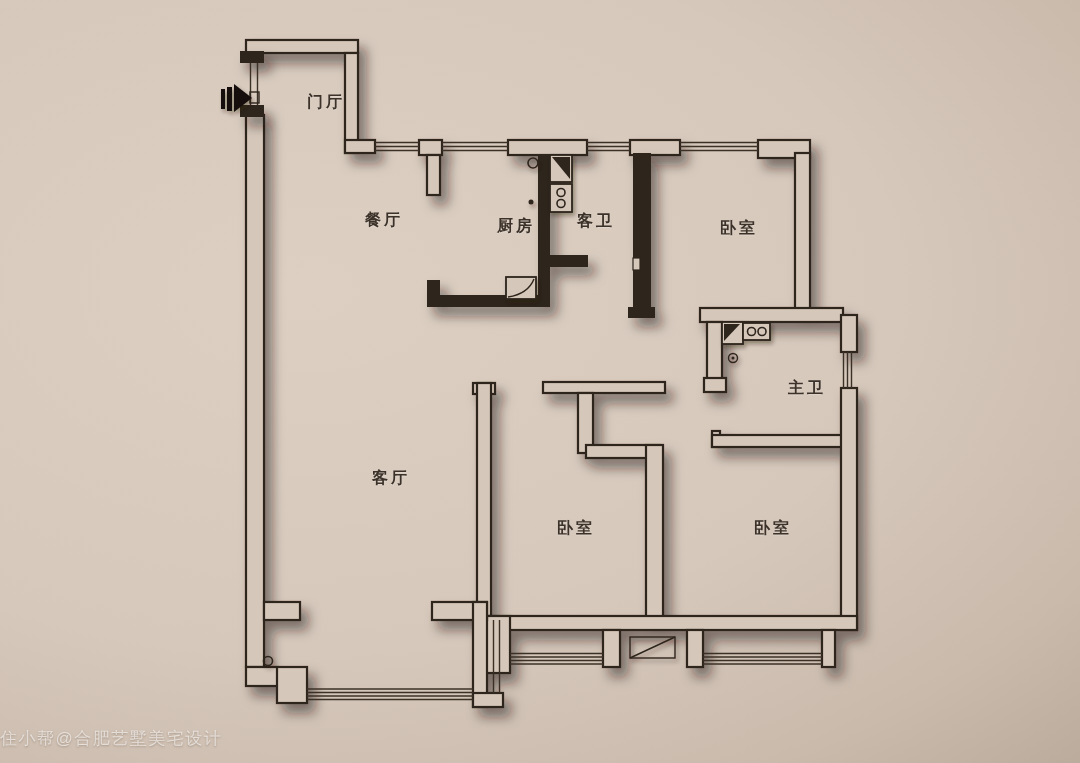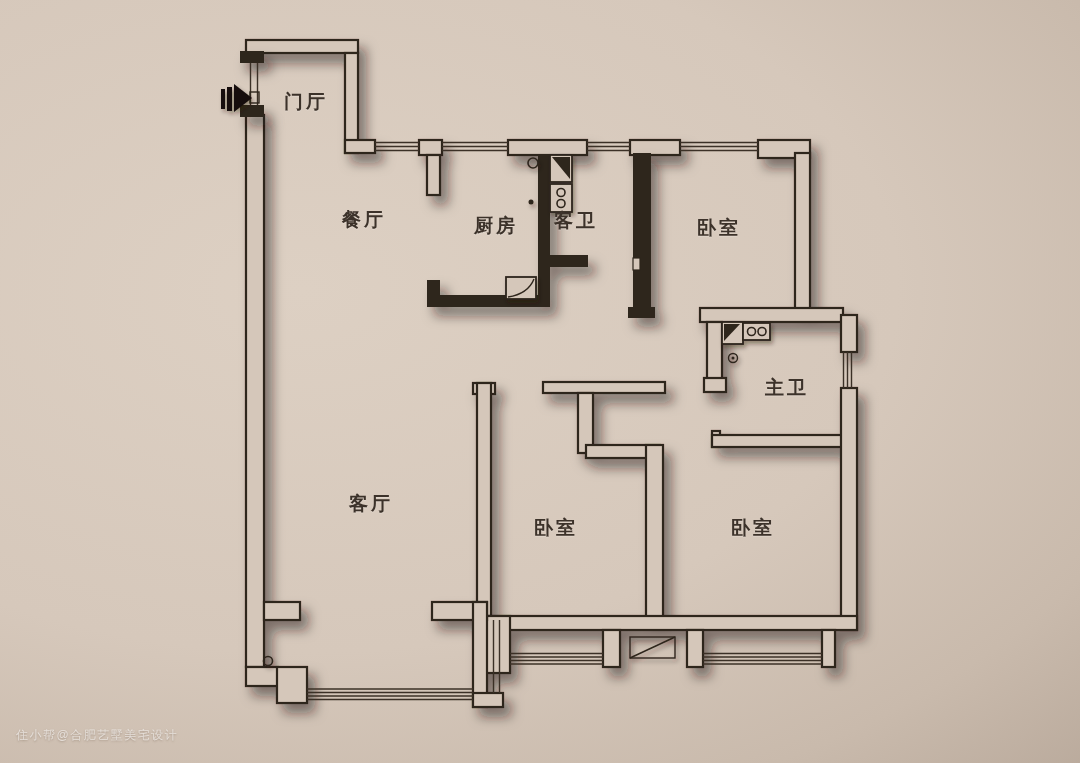--- a/index.html
+++ b/index.html
@@ -9,31 +9,32 @@
     overflow:hidden;
     font-family:"Liberation Sans", sans-serif;
     background:
       radial-gradient(145% 125% at 28% 38%,
         #ddd0c3 0%, #d6c8bb 38%, #c9baac 58%, #b2a294 78%, #94857a 100%);
   }
   .plan-svg{position:absolute;left:0;top:0;}
   .room-label{
     position:absolute;
     transform:translate(-50%,-50%);
-    font-size:19px;
+    font-size:16px;
     font-weight:600;
     letter-spacing:3px;
     color:#3c322a;
     white-space:nowrap;
     text-shadow:0 1px 1px rgba(255,255,255,0.25);
+    margin-left:20px;
   }
   .watermark{
     position:absolute;
-    left:16px;top:727px;
-    font-size:12px;
+    left:0;top:727px;
+    font-size:17px;
     letter-spacing:1.5px;
     color:rgba(255,255,255,0.58);
     text-shadow:0 1px 2px rgba(120,100,85,0.45);
     white-space:nowrap;
   }
 </style>
 </head>
 <body>
 
 <div class="stage">
@@ -213,18 +214,18 @@
       </g>
     </g>
   </svg>
 
   <div class="room-label" style="left:306px;top:102px">门厅</div>
   <div class="room-label" style="left:364px;top:220px">餐厅</div>
   <div class="room-label" style="left:496px;top:226px">厨房</div>
   <div class="room-label" style="left:576px;top:221px">客卫</div>
   <div class="room-label" style="left:719px;top:228px">卧室</div>
   <div class="room-label" style="left:787px;top:388px">主卫</div>
-  <div class="room-label" style="left:371px;top:504px">客厅</div>
+  <div class="room-label" style="left:371px;top:478px">客厅</div>
   <div class="room-label" style="left:556px;top:528px">卧室</div>
   <div class="room-label" style="left:753px;top:528px">卧室</div>
 
   <div class="watermark">住小帮@合肥艺墅美宅设计</div>
 </div>
 
 </body></html>

